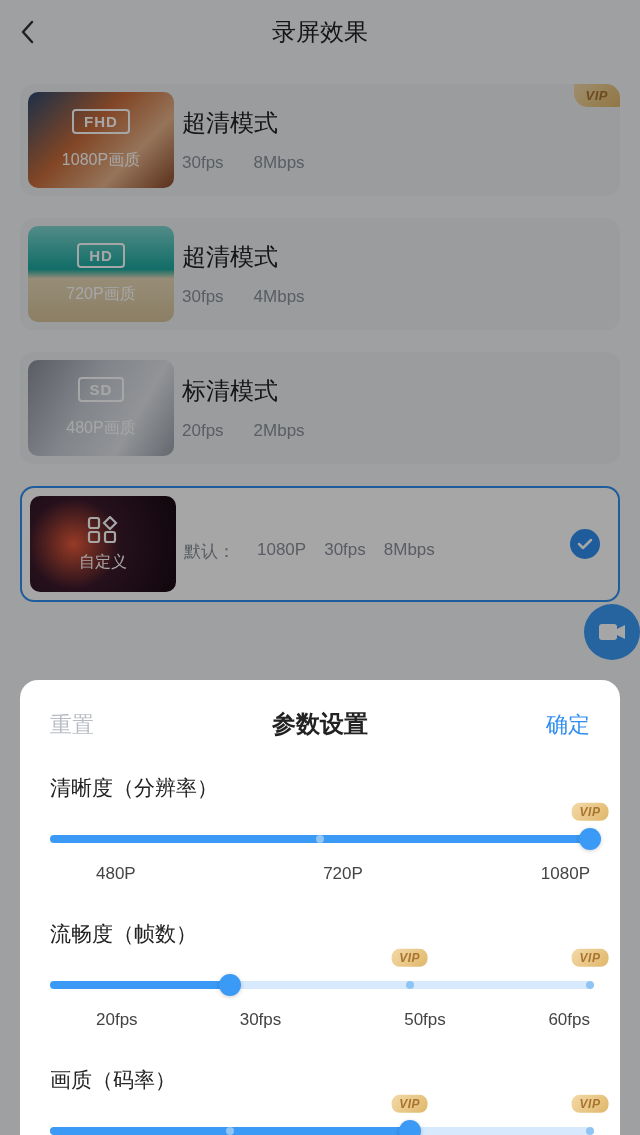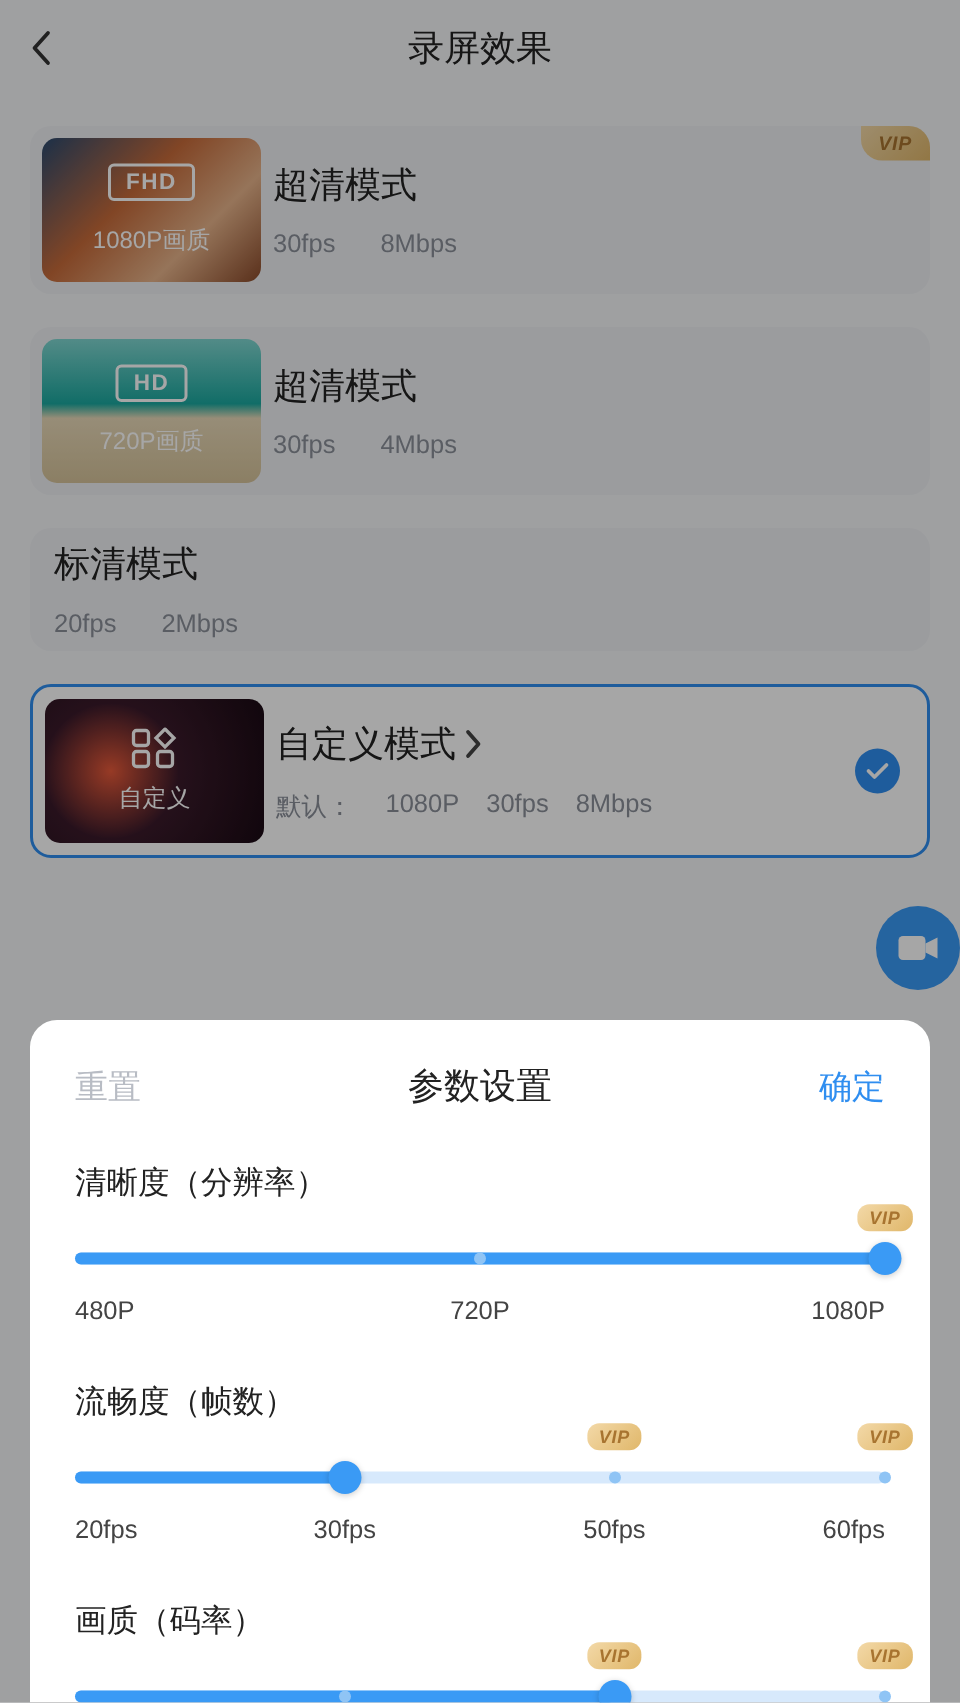--- a/index.html
+++ b/index.html
@@ -36,31 +36,31 @@
 
 .check-circle { width: 30px; height: 30px; border-radius: 50%; background: #2f8ef0; display: flex; align-items: center; justify-content: center; position: absolute; right: 18px; top: 50%; transform: translateY(-50%); }
 .check-circle svg { width: 16px; height: 12px; }
 
 .float-btn { position: absolute; right: 0; top: 604px; width: 56px; height: 56px; border-radius: 50%; background: #3a9af5; display: flex; align-items: center; justify-content: center; z-index: 3; }
 
 
 .sheet { position: absolute; left: 20px; right: 20px; top: 680px; bottom: 0; background: #fff; border-radius: 18px 18px 0 0; z-index: 10; padding: 28px 30px 0; }
 .sheet-header { display: flex; align-items: flex-end; justify-content: space-between; }
 .sheet-reset { color: #b8bcc4; font-size: 22px; }
-.sheet-title { font-size: 24px; color: #222; font-weight: 400; }
+.sheet-title { font-size: 24px; color: #222; font-weight: 700; }
 .sheet-confirm { color: #2f8ef0; font-size: 22px; }
 
 .param { margin-top: 34px; }
 .param-label { font-size: 21px; color: #222; margin-bottom: 26px; }
 .slider-wrap { position: relative; height: 22px; }
 .track-bg { position: absolute; left: 0; right: 0; top: 50%; height: 8px; background: #d7e9fc; border-radius: 4px; transform: translateY(-50%); }
 .track-fill { position: absolute; left: 0; top: 50%; height: 8px; background: #3a9af5; border-radius: 4px; transform: translateY(-50%); }
 .thumb-dot { position: absolute; top: 50%; width: 22px; height: 22px; background: #3a9af5; border-radius: 50%; transform: translate(-50%,-50%); box-shadow: 0 1px 4px rgba(0,0,0,.2); }
 .tick-dot { position: absolute; top: 50%; width: 8px; height: 8px; background: #8fc4f5; border-radius: 50%; transform: translate(-50%,-50%); }
-.tick-labels { display: flex; justify-content: space-between; margin-top: 14px; font-size: 17px; color: #444; position: relative; }
+.tick-labels { display: flex; justify-content: space-between; margin-top: 14px; font-size: 17px; color: #444; position: relative; margin-left: 46px; }
 .tick-labels span { position: absolute; transform: translateX(-50%); }
 .vip-over { position: absolute; transform: translate(-50%,-140%); top: 0; }
 
 .chevron-right { display: inline-flex; }
 </style>
 </head>
 <body>
 
 <div class="topbar">
   <div class="back-btn">
@@ -95,20 +95,24 @@
     <div class="card-body">
       <div class="card-title">超清模式</div>
       <div class="card-stats">
         <span>30fps</span>
         <span>4Mbps</span>
       </div>
     </div>
   </div>
 
   <div class="card">
+    <div class="thumb sd">
+      <div class="thumb-badge">SD</div>
+      <div class="thumb-label">480P画质</div>
+    </div>
     <div class="card-body">
       <div class="card-title">标清模式</div>
       <div class="card-stats">
         <span>20fps</span>
         <span>2Mbps</span>
       </div>
     </div>
   </div>
 
   <div class="card selected">
@@ -119,28 +123,20 @@
               <rect x="2" y="2" width="10" height="10" rx="2"></rect>
               <rect x="2" y="16" width="10" height="10" rx="2"></rect>
               <rect x="18" y="16" width="10" height="10" rx="2"></rect>
               <path d="M23 1 L29 7 L23 13 L17 7 Z"></path>
             </g>
           </svg>
       </div>
       <div class="thumb-label">自定义</div>
     </div>
     <div class="card-body">
-      <div class="card-title">
-        <span>自定义模式</span>
-        <span class="chevron-right">
-          <svg width="12" height="20" viewBox="0 0 12 20">
-              <path d="M2 2 L9 10 L2 18" stroke="#444" stroke-width="2.5" fill="none" stroke-linecap="round" stroke-linejoin="round"></path>
-            </svg>
-        </span>
-      </div>
       <div class="card-stats" style="gap:18px;">
         <span class="default-label">默认：</span>
         <span>1080P</span>
         <span>30fps</span>
         <span>8Mbps</span>
       </div>
     </div>
     <div class="check-circle">
       <svg viewBox="0 0 16 12">
           <path d="M2 6 L6 10 L14 2" stroke="#fff" stroke-width="2.5" fill="none" stroke-linecap="round" stroke-linejoin="round"></path>

